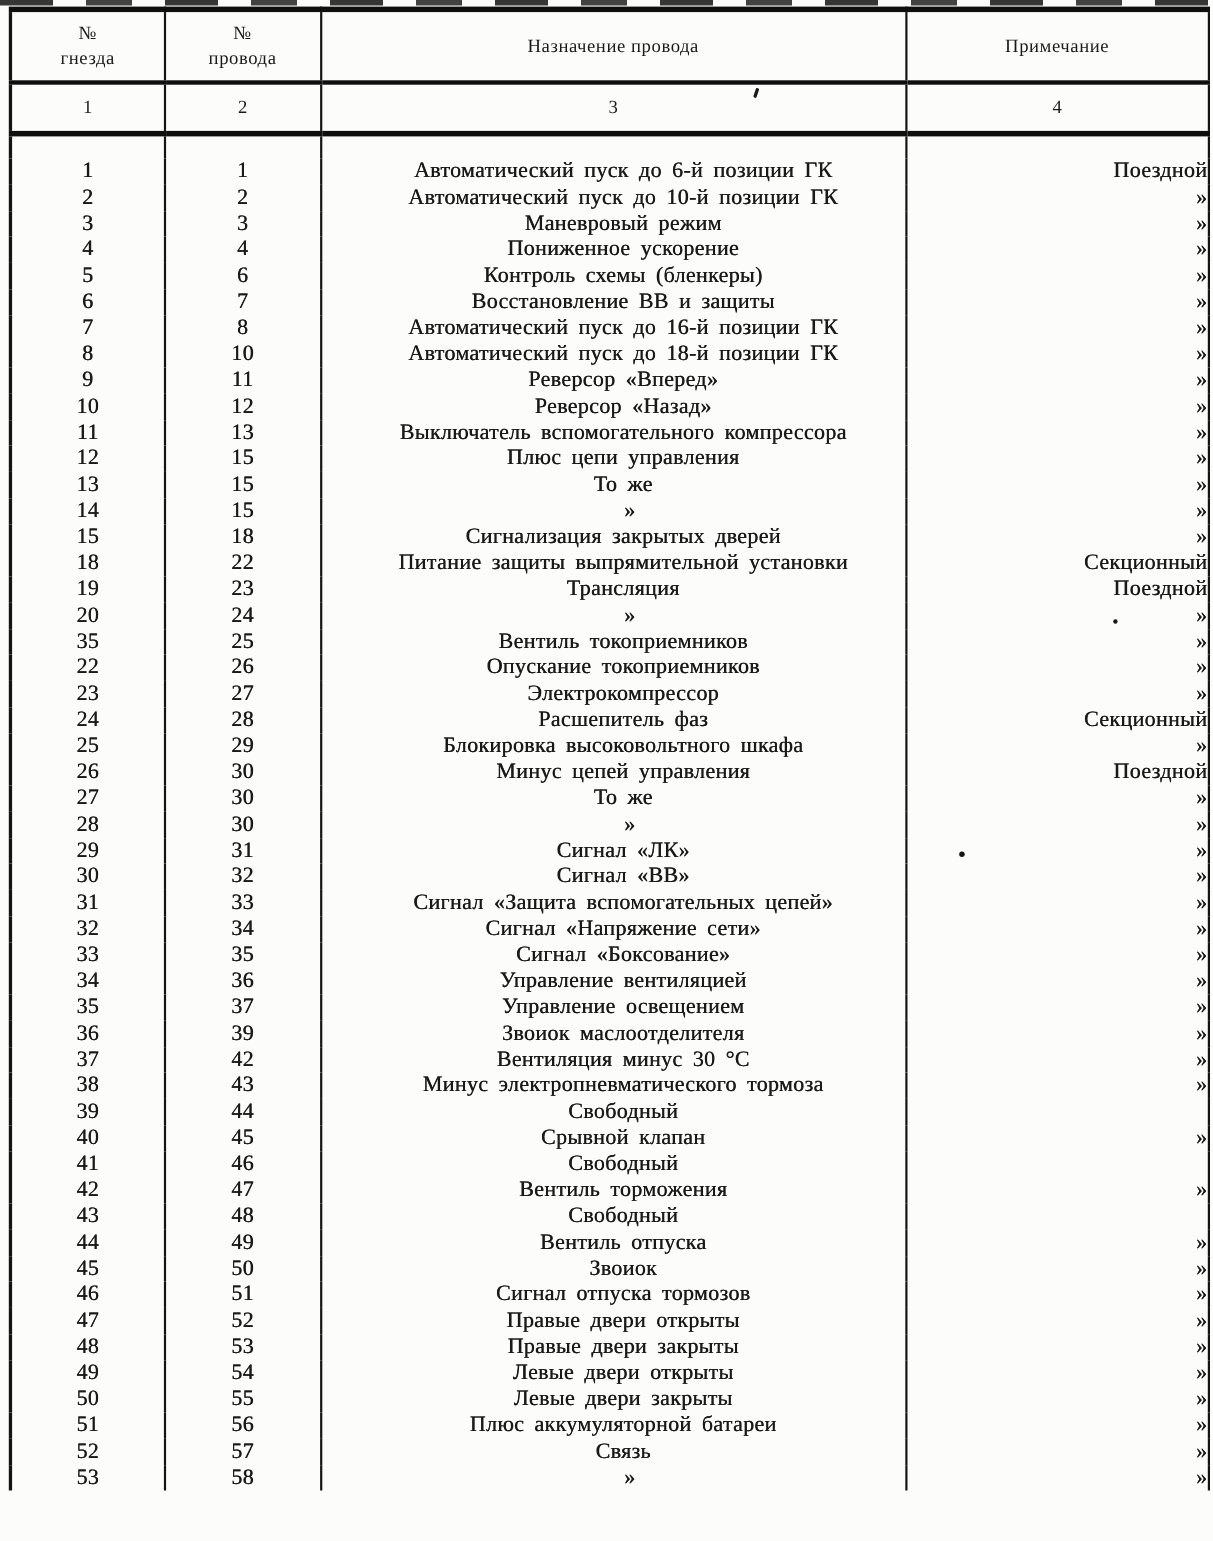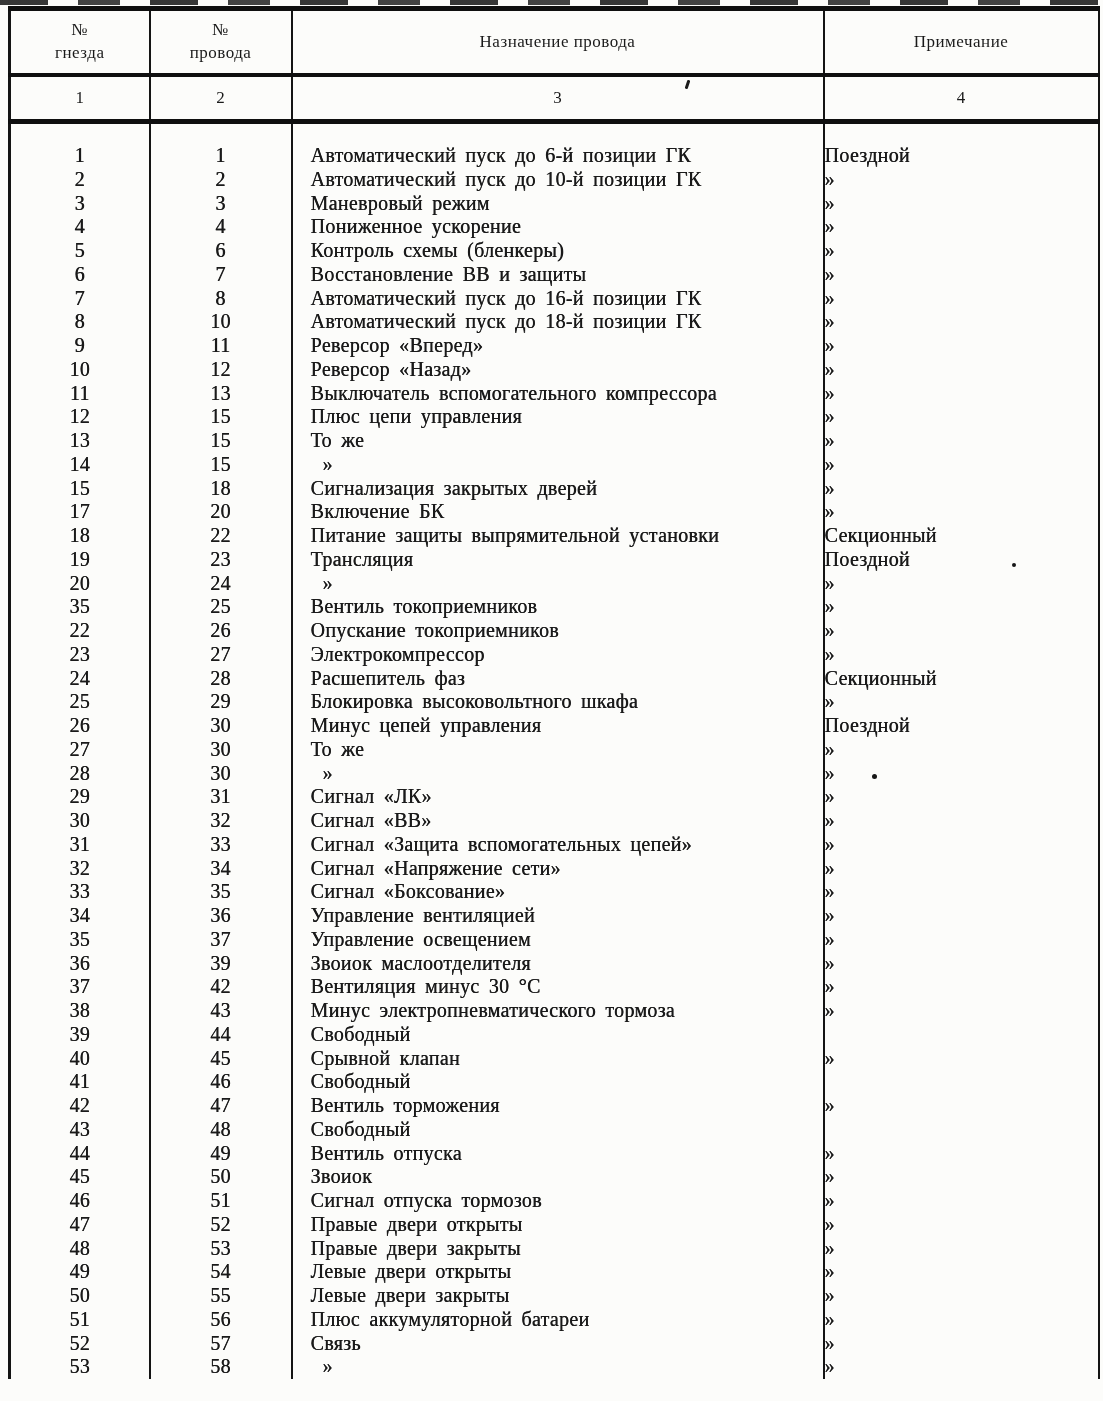--- a/index.html
+++ b/index.html
@@ -61,23 +61,23 @@
   tbody tr.spacer td { height: 20px; }
   tbody tr.data-row td {
     height: 23.75px;
     line-height: 23.75px;
     font-size: 20px;
     letter-spacing: .3px;
     word-spacing: 4px;
     text-shadow: .35px 0 0 currentColor;
   }
   td.c1, td.c2 { text-align: center; }
-  td.c3 { text-align: left; padding-left: 18px; }
+  td.c3 { text-align: center; padding-left: 18px; }
   td.c3.cont { padding-left: 30px; }
-  td.c4 { text-align: left; }
+  td.c4 { text-align: right; }
 
   
   .artifact { position: absolute; color: #1a1a1a; }
   .artifact.tick {
     left: 686px; top: 80px; width: 3px; height: 9px;
     background: #1a1a1a; transform: rotate(18deg); border-radius: 1px;
   }
   .artifact.dot-a {
     left: 872px; top: 774px; width: 5px; height: 5px;
     background: #161616; border-radius: 50%;
@@ -211,26 +211,20 @@
           <td class="c3 cont">»</td>
           <td class="c4">»</td>
         </tr>
         <tr class="data-row">
           <td class="c1">15</td>
           <td class="c2">18</td>
           <td class="c3">Сигнализация закрытых дверей</td>
           <td class="c4">»</td>
         </tr>
         <tr class="data-row">
-          <td class="c1">17</td>
-          <td class="c2">20</td>
-          <td class="c3">Включение БК</td>
-          <td class="c4">»</td>
-        </tr>
-        <tr class="data-row">
           <td class="c1">18</td>
           <td class="c2">22</td>
           <td class="c3">Питание защиты выпрямительной установки</td>
           <td class="c4">Секционный</td>
         </tr>
         <tr class="data-row">
           <td class="c1">19</td>
           <td class="c2">23</td>
           <td class="c3">Трансляция</td>
           <td class="c4">Поездной</td>

